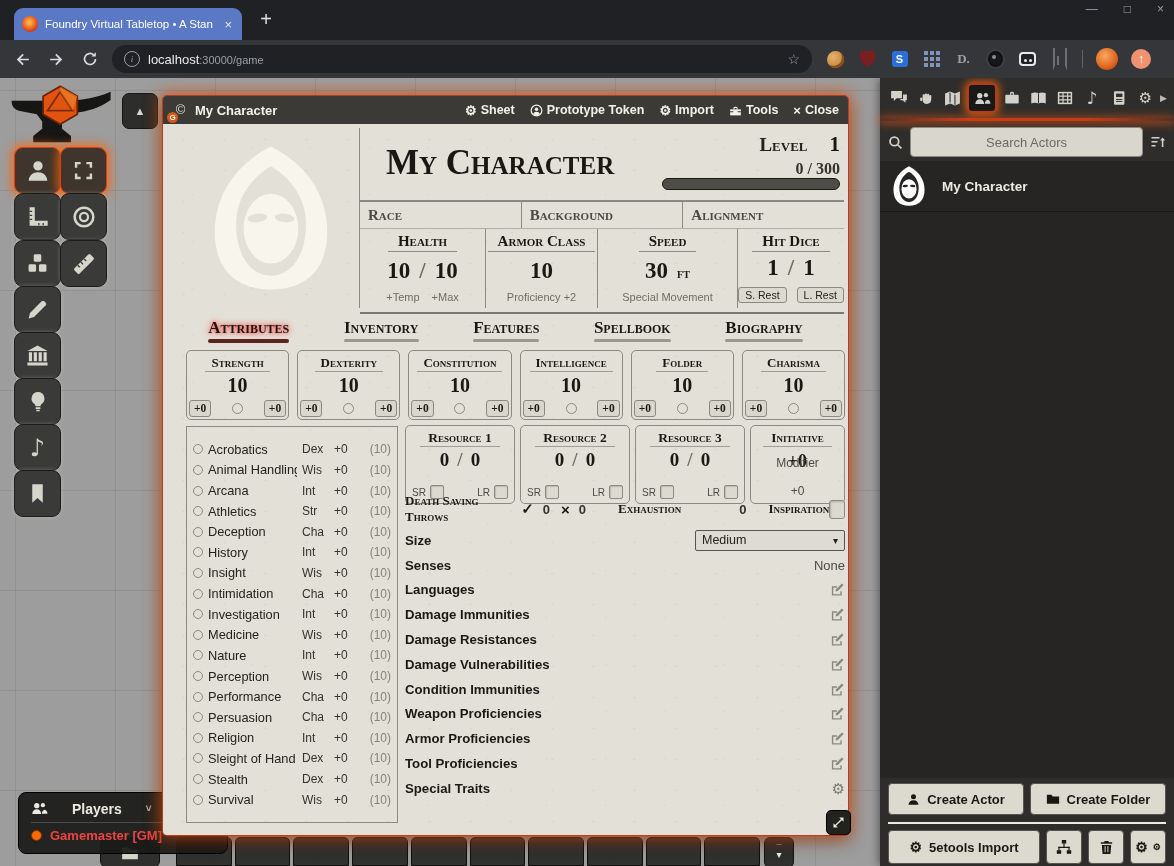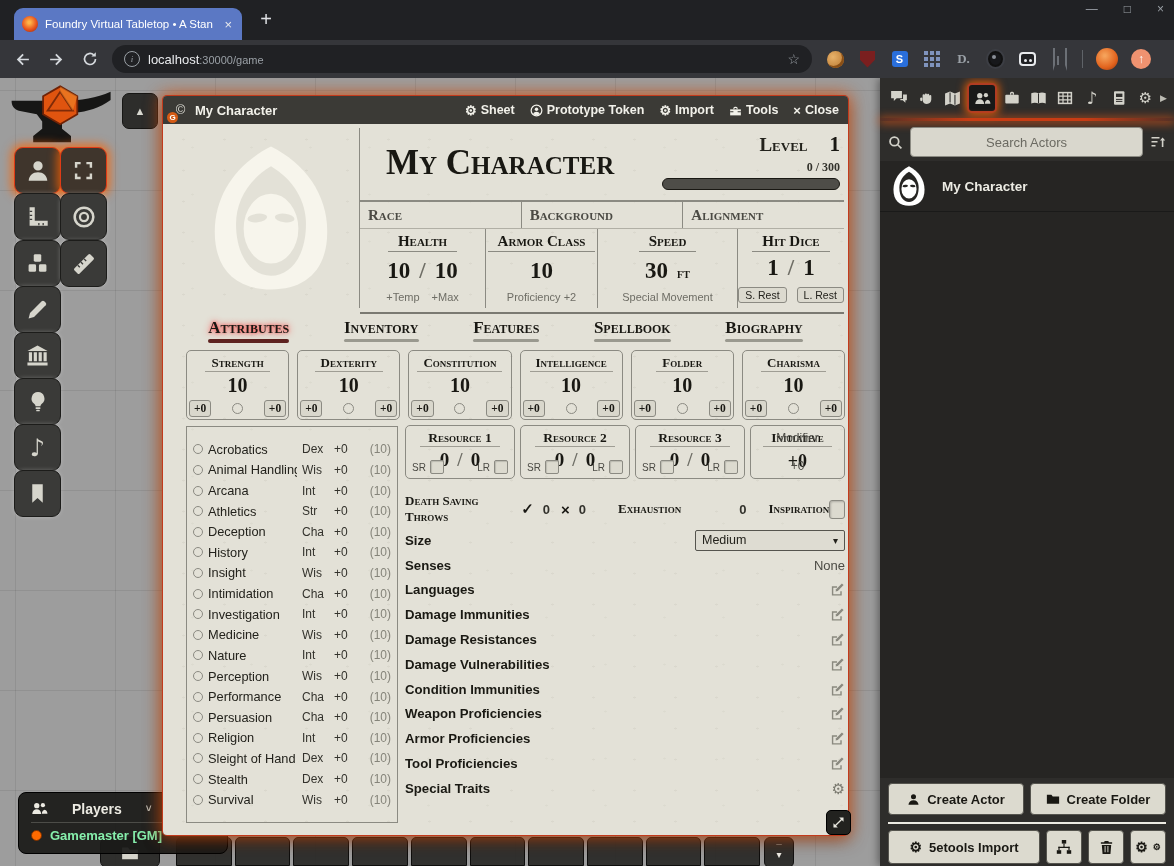--- a/index.html
+++ b/index.html
@@ -61,21 +61,21 @@
     box-shadow:0 0 4px rgba(255,255,255,.25);}
   .ctrl.active{border:1px solid #e03b16;box-shadow:0 0 10px 3px rgba(255,100,0,.75);background:#3f352c;}
   .ctrl .note{font-size:24px;font-family:"DejaVu Sans",sans-serif;}
 
   
   .players{left:18px;top:792px;width:210px;height:62px;background:rgba(26,26,24,.93);
     border:1px solid #000;border-radius:8px;z-index:2;padding:7px 12px;box-sizing:border-box;color:#eceae2;}
   .players-h{display:flex;align-items:center;gap:24px;font-size:14px;font-weight:bold;}
   .players-h .caret{font-size:10px;color:#bdbcb4;}
   .players hr{border:none;border-top:1px solid #4c4c48;margin:5px 0 5px 0;}
-  .gm-row{display:flex;align-items:center;gap:8px;font-size:13px;font-weight:bold;color:#86efac;}
+  .gm-row{display:flex;align-items:center;gap:8px;font-size:13px;font-weight:bold;color:#ef4444;}
   .gm-dot{width:9px;height:9px;border-radius:50%;background:#ff6a00;border:1px solid #7a3000;}
 
   
   .hb{background:rgba(28,28,26,.85);border:1px solid #111;z-index:1;}
   .hb-folder{left:100px;top:837px;width:58px;height:29px;border-radius:7px;color:#d6d5cc;
     display:flex;align-items:center;justify-content:center;}
   .hb-slots{left:176px;top:837px;width:584px;height:29px;display:flex;gap:3px;background:none;border:none;}
   .hb-slot{flex:1;background:rgba(30,30,28,.85);border:1px solid #0e0e0d;border-radius:5px 5px 0 0;}
   .hb-page{left:764px;top:837px;width:28px;height:29px;border-radius:6px;color:#f0efe8;
     display:flex;flex-direction:column;align-items:center;justify-content:flex-start;font-size:10px;line-height:11px;}
@@ -97,21 +97,21 @@
     background-size:41px 31px,59px 47px;color:#191813;}
   .sc{font-family:"Liberation Serif",serif;font-variant:small-caps;font-weight:bold;}
   .serifnum{font-family:"Liberation Serif",serif;font-weight:bold;}
 
   .portrait{left:20px;top:4px;width:176px;height:180px;border-right:1px solid #8b8a82;display:flex;align-items:center;justify-content:center;}
   .hright{left:197px;top:4px;right:4px;height:180px;}
   .charname{position:absolute;left:26px;top:16px;font-size:35px;line-height:38px;}
   .lvlrow{position:absolute;right:4px;top:4px;display:flex;align-items:baseline;gap:22px;}
   .lvl-label{font-size:19px;color:#23221c;}
   .lvl-val{font-size:21px;}
-  .xptext{position:absolute;right:4px;top:32px;font-size:12px;font-weight:bold;color:#33322c;}
+  .xptext{position:absolute;right:4px;top:32px;font-size:16px;font-weight:bold;color:#33322c;}
   .xpbar{position:absolute;right:4px;top:50px;width:176px;height:10px;background:#4e4d48;
     border:1px solid #191813;border-radius:6px;}
   .hdr-line{position:absolute;left:0;right:0;top:72px;border-top:2px solid #8b8a82;}
   .frow{position:absolute;left:0;right:0;top:74px;height:26px;display:flex;}
   .fcell{flex:1;border-right:1px solid #8b8a82;display:flex;align-items:center;padding-left:8px;box-sizing:border-box;}
   .fcell:last-child{border-right:none;}
   .flabel{font-size:15px;color:#4b4a44;}
   .statrow{position:absolute;left:0;right:0;top:100px;bottom:0;display:flex;border-top:1px solid #b1afa5;}
   .stat{border-right:1px solid #8b8a82;box-sizing:border-box;padding-top:3px;text-align:center;position:relative;}
   .stat:last-child{border-right:none;}
@@ -140,21 +140,21 @@
 
   .skills{left:23px;top:302px;width:212px;height:397px;border:1px solid #8b8a82;box-sizing:border-box;
     display:flex;flex-direction:column;justify-content:space-around;padding:12px 6px;}
   .skrow{display:flex;align-items:center;gap:5px;}
   .skrow .radio{width:10px;height:10px;flex:none;}
   .sk-name{flex:1;font-size:12.8px;color:#23221c;white-space:nowrap;overflow:hidden;}
   .sk-ab{width:27px;font-size:12px;color:#33322c;}
   .sk-mod{width:24px;font-size:12px;color:#33322c;}
   .sk-pass{width:28px;font-size:12px;color:#85847a;text-align:right;}
 
-  .resrow{left:242px;right:3px;top:301px;height:54px;display:flex;gap:5px;}
+  .resrow{left:242px;right:3px;top:301px;height:79px;display:flex;gap:5px;}
   .resbox{border:1px solid #8b8a82;border-radius:5px;text-align:center;padding-top:2px;box-sizing:border-box;position:relative;width:110px;}
   .res-t{display:inline-block;font-size:13.5px;border-bottom:1px solid #9f9d94;padding:0 8px;}
   .res-v{font-size:19px;margin-top:2px;display:flex;justify-content:center;gap:8px;align-items:baseline;}
   .res-foot{position:absolute;left:6px;right:6px;bottom:4px;display:flex;justify-content:space-between;align-items:center;font-size:10px;color:#4b4a44;}
   .cb{width:12px;height:12px;background:#dcdacf;border:1px solid #8b8a82;border-radius:2px;box-shadow:inset 1px 1px 1px rgba(0,0,0,.15);}
   .res-foot .pair{display:flex;align-items:center;gap:4px;}
   .initbox{flex:1;}
   .init-v{font-size:18px;margin-top:4px;}
   .init-foot{position:absolute;left:0;right:0;bottom:5px;font-size:12px;color:#4b4a44;display:flex;justify-content:center;gap:14px;flex-direction:column;}
 

